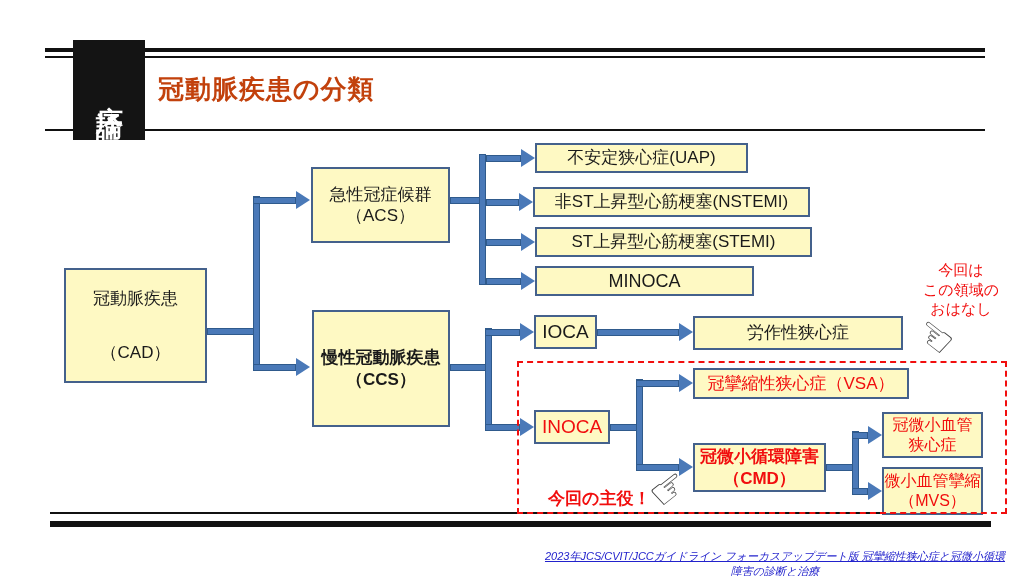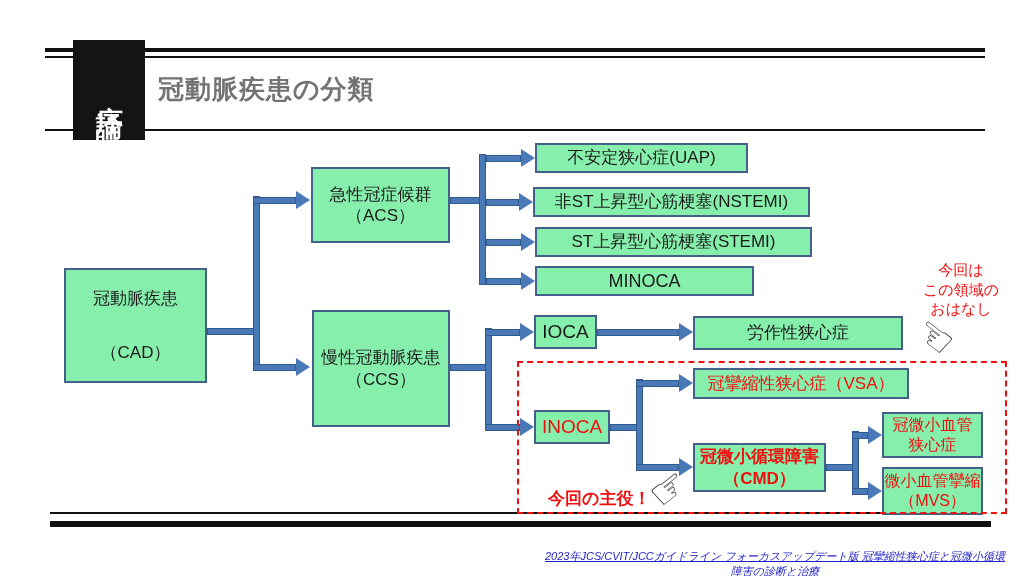--- a/index.html
+++ b/index.html
@@ -20,39 +20,39 @@
   .section-tab{
     position:absolute;left:73px;top:40px;width:72px;height:100px;
     background:#141414;z-index:6;display:flex;align-items:center;justify-content:center;
   }
   .section-tab span{
     writing-mode:vertical-rl;text-orientation:upright;
     color:#ffffff;font-size:27px;font-weight:700;letter-spacing:6px;line-height:1;
   }
   .title{
     position:absolute;left:158px;top:72px;margin:0;
-    font-size:26px;font-weight:700;color:#737373;letter-spacing:1px;
+    font-size:26px;font-weight:700;color:#c2410c;letter-spacing:1px;
   }
   
   .node{
     position:absolute;box-sizing:border-box;z-index:2;
-    background:#86efac;border:2px solid #44618c;
+    background:#fef9c3;border:2px solid #44618c;
     display:flex;flex-direction:column;align-items:center;justify-content:center;
     text-align:center;font-size:17px;line-height:1.25;color:#1a1a1a;
   }
   .node span{display:block;}
   .node.red{color:#f10e0e;}
   .node.bold{font-weight:700;}
   #n-cad{left:64px;top:268px;width:143px;height:115px;gap:32px;}
   #n-acs{left:311px;top:167px;width:139px;height:76px;}
   #n-uap{left:535px;top:143px;width:213px;height:30px;}
   #n-nstemi{left:533px;top:187px;width:277px;height:30px;}
   #n-stemi{left:535px;top:227px;width:277px;height:30px;}
   #n-minoca{left:535px;top:266px;width:219px;height:30px;font-size:18px;}
-  #n-ccs{left:312px;top:310px;width:138px;height:117px;}
+  #n-ccs{left:312px;top:310px;width:138px;height:117px;font-weight:bold;}
   #n-ioca{left:534px;top:315px;width:63px;height:34px;font-size:19px;}
   #n-effort{left:693px;top:316px;width:210px;height:34px;}
   #n-inoca{left:534px;top:410px;width:76px;height:34px;font-size:19px;}
   #n-vsa{left:693px;top:368px;width:216px;height:31px;}
   #n-cmd{left:693px;top:443px;width:133px;height:49px;}
   #n-cmva{left:882px;top:412px;width:101px;height:46px;font-size:16px;}
   #n-mvs{left:882px;top:467px;width:101px;height:48px;font-size:16px;align-items:center;}
   
   .shaft{position:absolute;background:#4a79b8;border:1px solid #2f5a8c;box-sizing:border-box;z-index:1;}
   .ahead{

